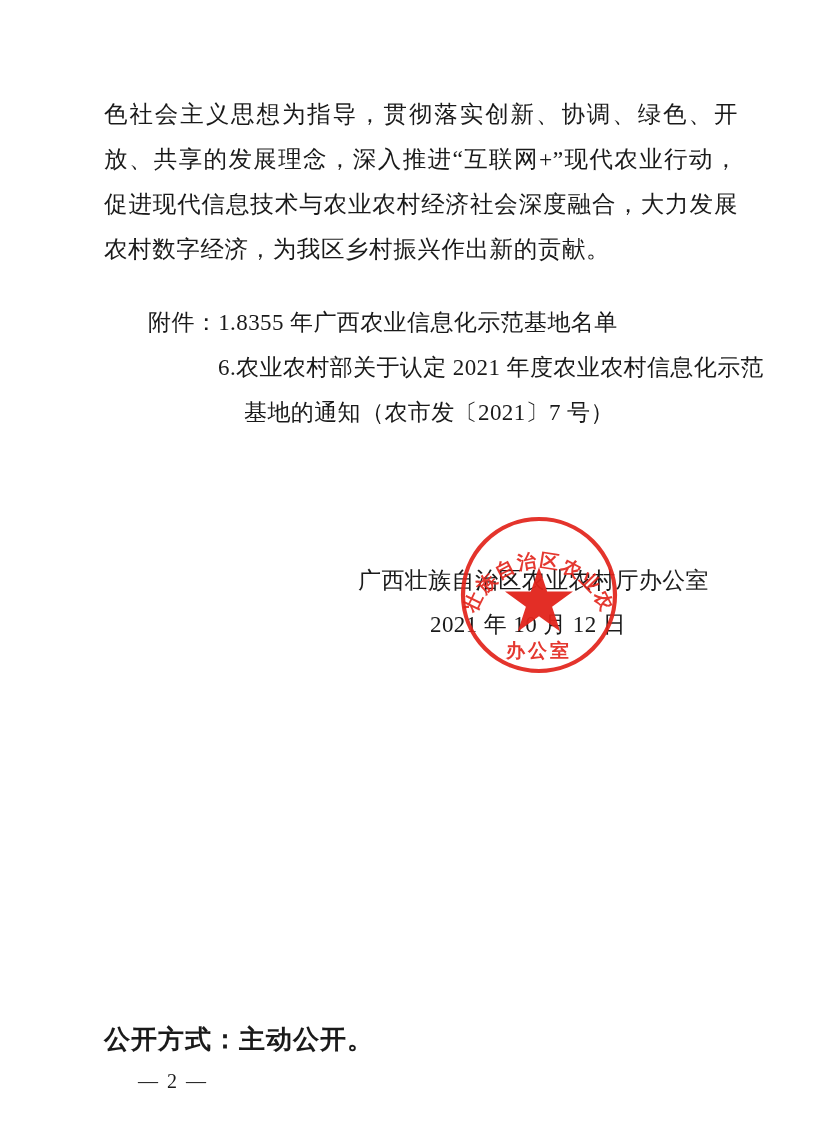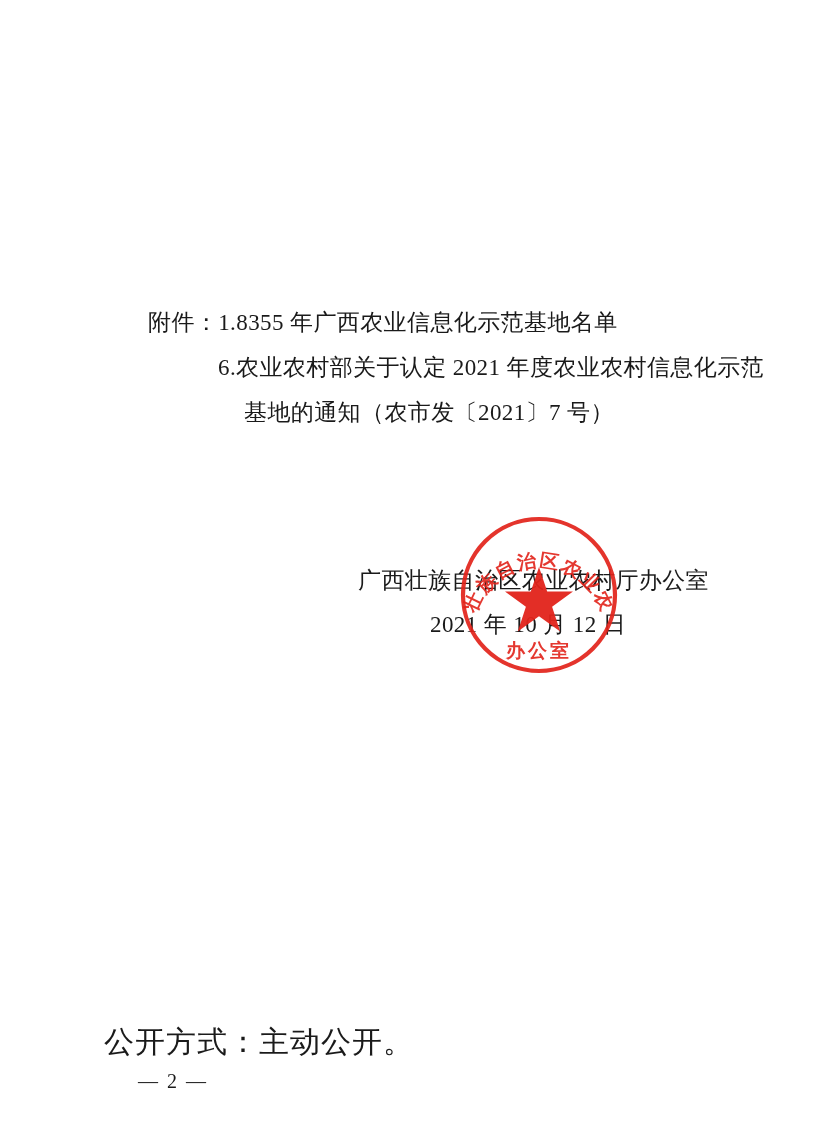--- a/index.html
+++ b/index.html
@@ -87,22 +87,22 @@
     top: 505px;
     width: 180px;
     height: 180px;
     pointer-events: none;
   }
   .seal svg { display: block; }
   .disclosure {
     position: absolute;
     left: 104px;
     top: 1022px;
-    font-size: 30px;
-    font-weight: normal;
+    font-size: 26px;
+    font-weight: bold;
     letter-spacing: 1px;
     font-family: "Liberation Sans", "DejaVu Sans", sans-serif;
   }
   .page-number {
     position: absolute;
     left: 0;
     top: 1070px;
     width: 816px;
     text-align: center;
     font-size: 20px;
@@ -112,20 +112,23 @@
   .page-number .pn-inner {
     display: inline-block;
     margin-left: -470px;
   }
 </style>
 </head>
 <body>
 
 <div class="page">
 
+  <div class="body-text">
+    <p>色社会主义思想为指导，贯彻落实创新、协调、绿色、开放、共享的发展理念，深入推进“互联网+”现代农业行动，促进现代信息技术与农业农村经济社会深度融合，大力发展农村数字经济，为我区乡村振兴作出新的贡献。</p>
+  </div>
 
   <div class="attachments">
     <span class="att-line first"><span>附件：</span><span>1.8355 年广西农业信息化示范基地名单</span></span>
     <span class="att-line second">6.农业农村部关于认定 2021 年度农业农村信息化示范</span>
     <span class="att-line third">基地的通知（农市发〔2021〕7 号）</span>
   </div>
 
   <div class="signature">
     <span class="sig-org">广西壮族自治区农业农村厅办公室</span>
     <span class="sig-date">2021 年 10 月 12 日</span>

